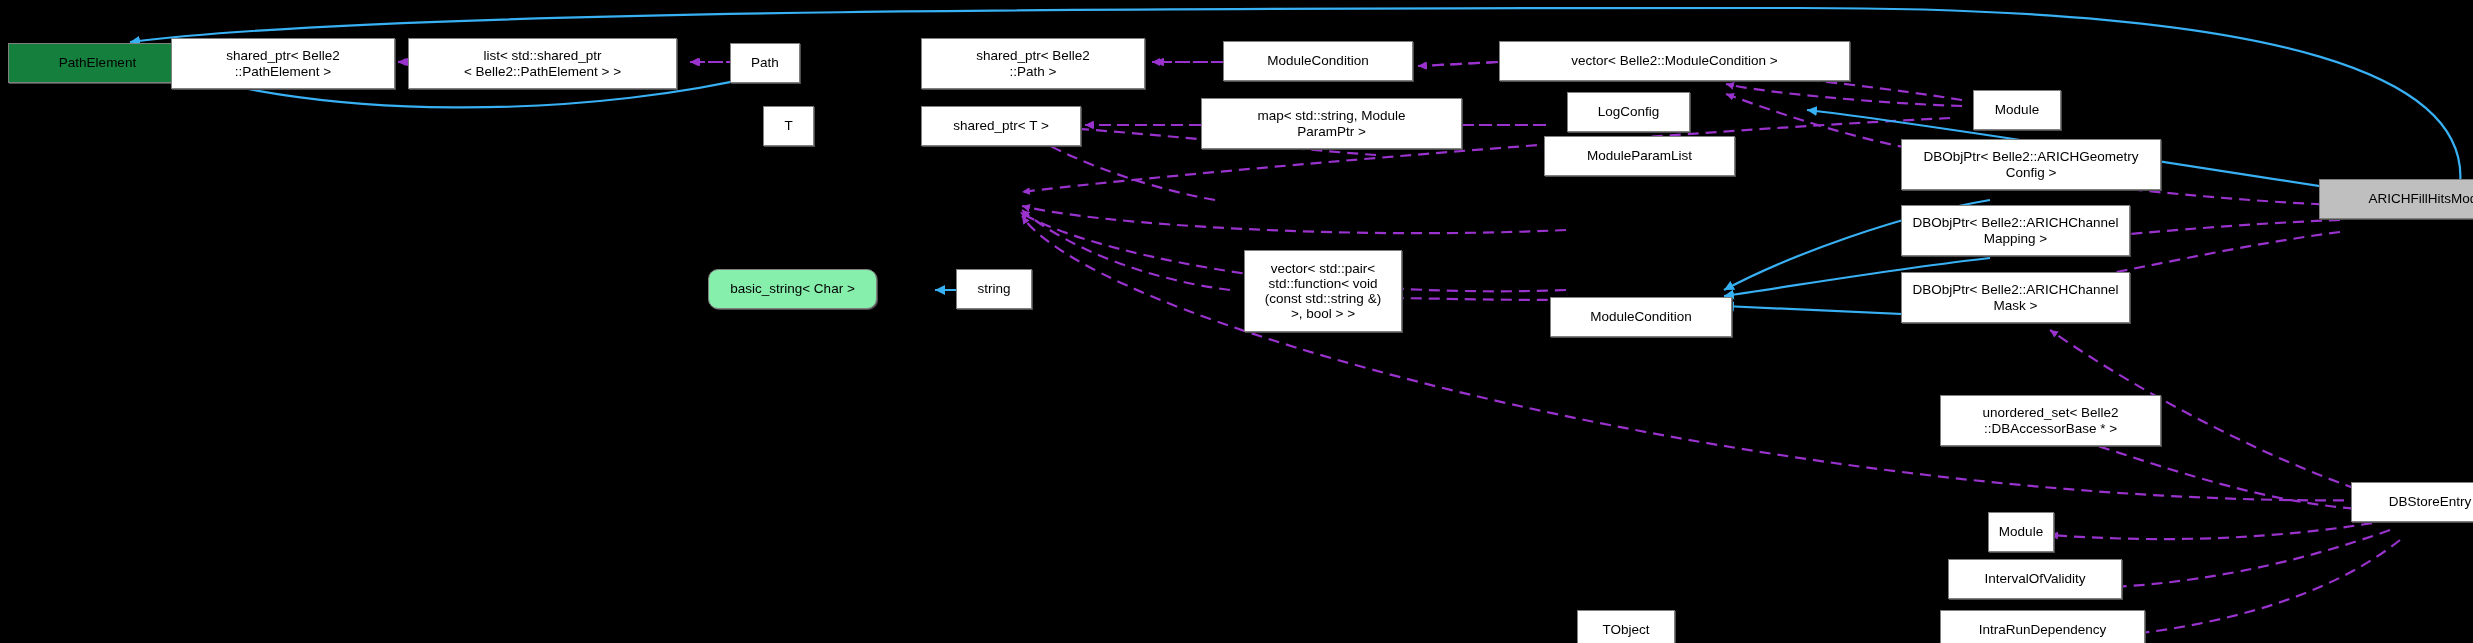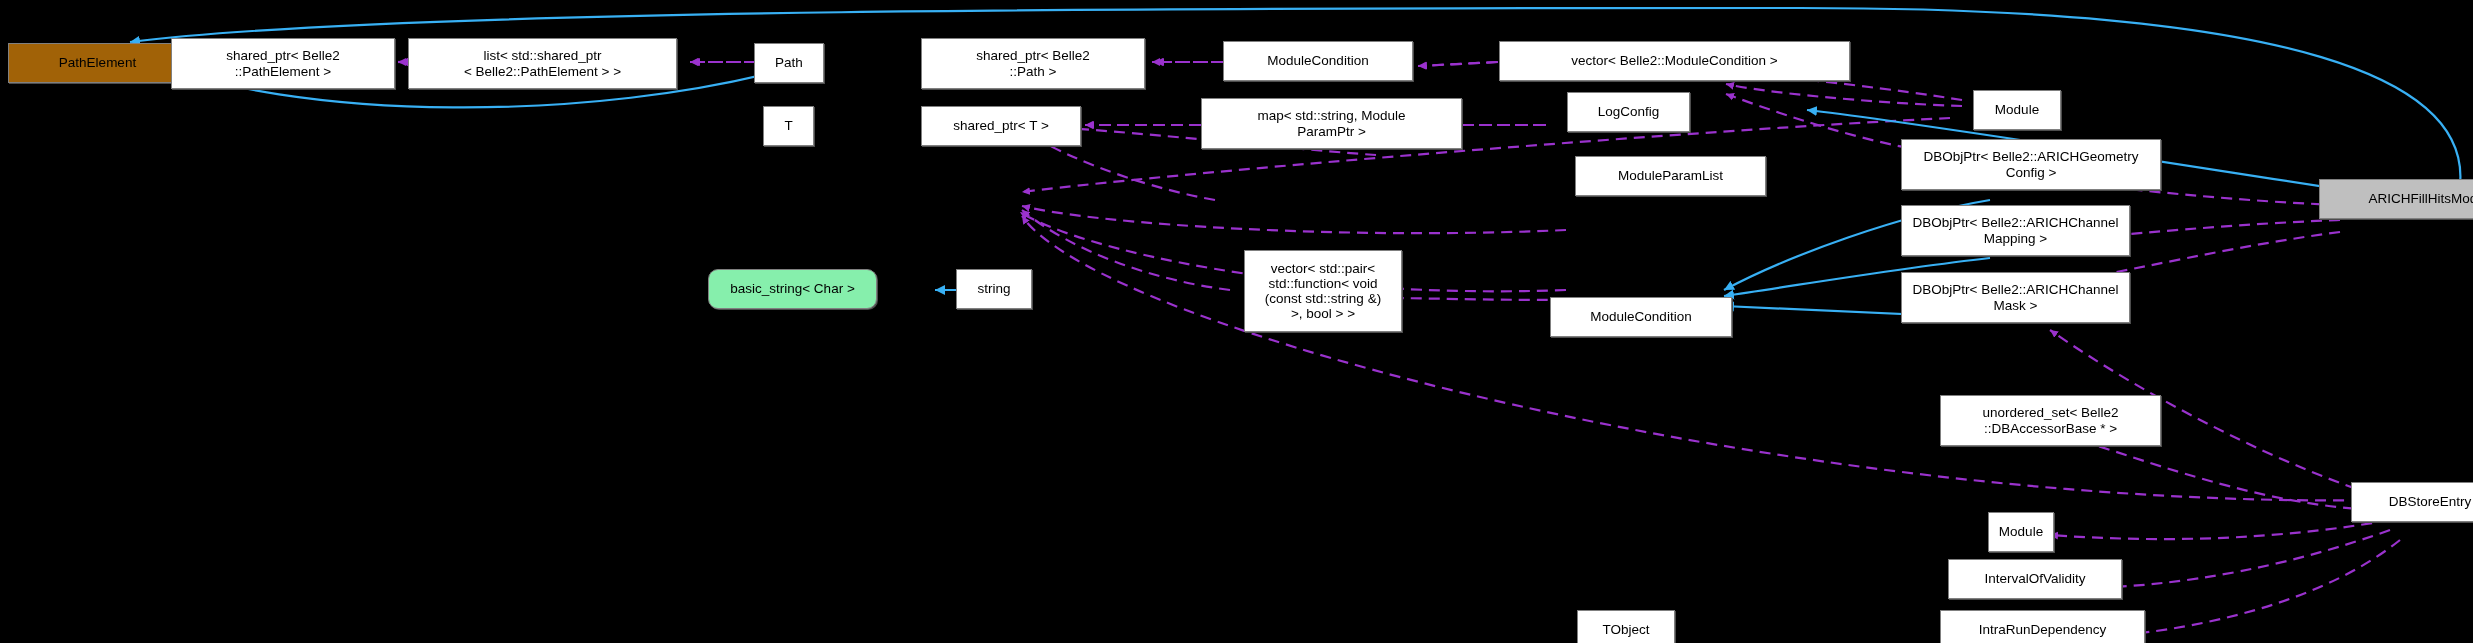--- a/index.html
+++ b/index.html
@@ -117,36 +117,36 @@
 
       <path class="inherit" d="M1990,200 C1900,215 1790,255 1724,290" marker-end="url(#ah-inherit)"></path>
       <path class="inherit" d="M1990,258 C1900,268 1800,285 1724,296" marker-end="url(#ah-inherit)"></path>
       <path class="inherit" d="M1990,318 L1724,306" marker-end="url(#ah-inherit)"></path>
 
       <path class="inherit" d="M2040,660 L1770,660" marker-end="url(#ah-inherit)"></path>
     </g>
   </svg>
 
   <div id="nodes-layer">
-      <div class="node" style="left: 8px; top: 43px; width: 179px; height: 40px; background: #a16207; border-color: rgb(128, 128, 128);">PathElement</div>
+      <div class="node" style="left: 8px; top: 43px; width: 179px; height: 40px; background: #15803d; border-color: rgb(128, 128, 128);">PathElement</div>
       <div class="node" style="left: 171px; top: 38px; width: 224px; height: 51px; background: rgb(255, 255, 255); border-color: rgb(128, 128, 128);">shared_ptr&lt; Belle2
 ::PathElement &gt;</div>
       <div class="node" style="left: 408px; top: 38px; width: 269px; height: 51px; background: rgb(255, 255, 255); border-color: rgb(128, 128, 128);">list&lt; std::shared_ptr
 &lt; Belle2::PathElement &gt; &gt;</div>
-      <div class="node" style="left: 754px; top: 43px; width: 70px; height: 40px; background: rgb(255, 255, 255); border-color: rgb(128, 128, 128);">Path</div>
+      <div class="node" style="left: 730px; top: 43px; width: 70px; height: 40px; background: rgb(255, 255, 255); border-color: rgb(128, 128, 128);">Path</div>
       <div class="node" style="left: 921px; top: 38px; width: 224px; height: 51px; background: rgb(255, 255, 255); border-color: rgb(128, 128, 128);">shared_ptr&lt; Belle2
 ::Path &gt;</div>
       <div class="node" style="left: 1223px; top: 41px; width: 190px; height: 40px; background: rgb(255, 255, 255); border-color: rgb(128, 128, 128);">ModuleCondition</div>
       <div class="node" style="left: 1499px; top: 41px; width: 351px; height: 40px; background: rgb(255, 255, 255); border-color: rgb(128, 128, 128);">vector&lt; Belle2::ModuleCondition &gt;</div>
       <div class="node" style="left: 763px; top: 106px; width: 51px; height: 40px; background: rgb(255, 255, 255); border-color: rgb(128, 128, 128);">T</div>
       <div class="node" style="left: 921px; top: 106px; width: 160px; height: 40px; background: rgb(255, 255, 255); border-color: rgb(128, 128, 128);">shared_ptr&lt; T &gt;</div>
       <div class="node" style="left: 1201px; top: 98px; width: 261px; height: 51px; background: rgb(255, 255, 255); border-color: rgb(128, 128, 128);">map&lt; std::string, Module
 ParamPtr &gt;</div>
       <div class="node" style="left: 1567px; top: 92px; width: 123px; height: 40px; background: rgb(255, 255, 255); border-color: rgb(128, 128, 128);">LogConfig</div>
-      <div class="node" style="left: 1544px; top: 156px; width: 191px; height: 40px; background: rgb(255, 255, 255); border-color: rgb(128, 128, 128); margin-left: 31px;">ModuleParamList</div>
+      <div class="node" style="left: 1544px; top: 136px; width: 191px; height: 40px; background: rgb(255, 255, 255); border-color: rgb(128, 128, 128);">ModuleParamList</div>
       <div class="node" style="left: 1973px; top: 90px; width: 88px; height: 40px; background: rgb(255, 255, 255); border-color: rgb(128, 128, 128);">Module</div>
       <div class="node" style="left: 1901px; top: 139px; width: 260px; height: 51px; background: rgb(255, 255, 255); border-color: rgb(128, 128, 128);">DBObjPtr&lt; Belle2::ARICHGeometry
 Config &gt;</div>
       <div class="node" style="left: 1901px; top: 205px; width: 229px; height: 51px; background: rgb(255, 255, 255); border-color: rgb(128, 128, 128);">DBObjPtr&lt; Belle2::ARICHChannel
 Mapping &gt;</div>
       <div class="node" style="left: 1901px; top: 272px; width: 229px; height: 51px; background: rgb(255, 255, 255); border-color: rgb(128, 128, 128);">DBObjPtr&lt; Belle2::ARICHChannel
 Mask &gt;</div>
       <div class="node highlight" style="left: 2319px; top: 179px; width: 226px; height: 40px; background: rgb(191, 191, 191); border-color: rgb(128, 128, 128);">ARICHFillHitsModule</div>
       <div class="node" style="left: 708px; top: 269px; width: 169px; height: 40px; background: #86efac; border-color: rgb(128, 128, 128); border-radius: 10px;">basic_string&lt; Char &gt;</div>
       <div class="node" style="left: 956px; top: 269px; width: 76px; height: 40px; background: rgb(255, 255, 255); border-color: rgb(128, 128, 128);">string</div>

